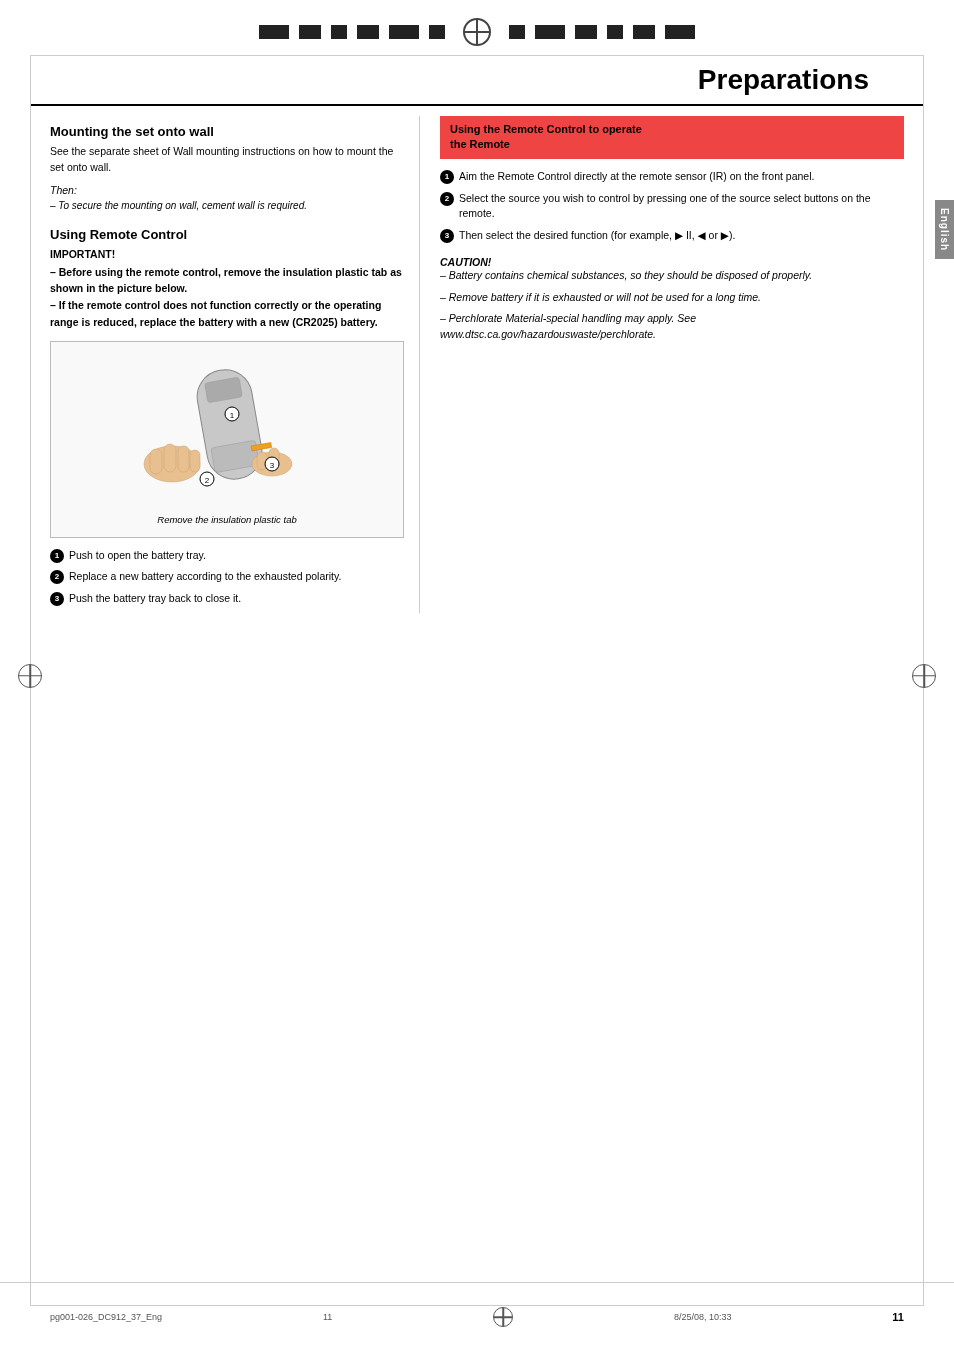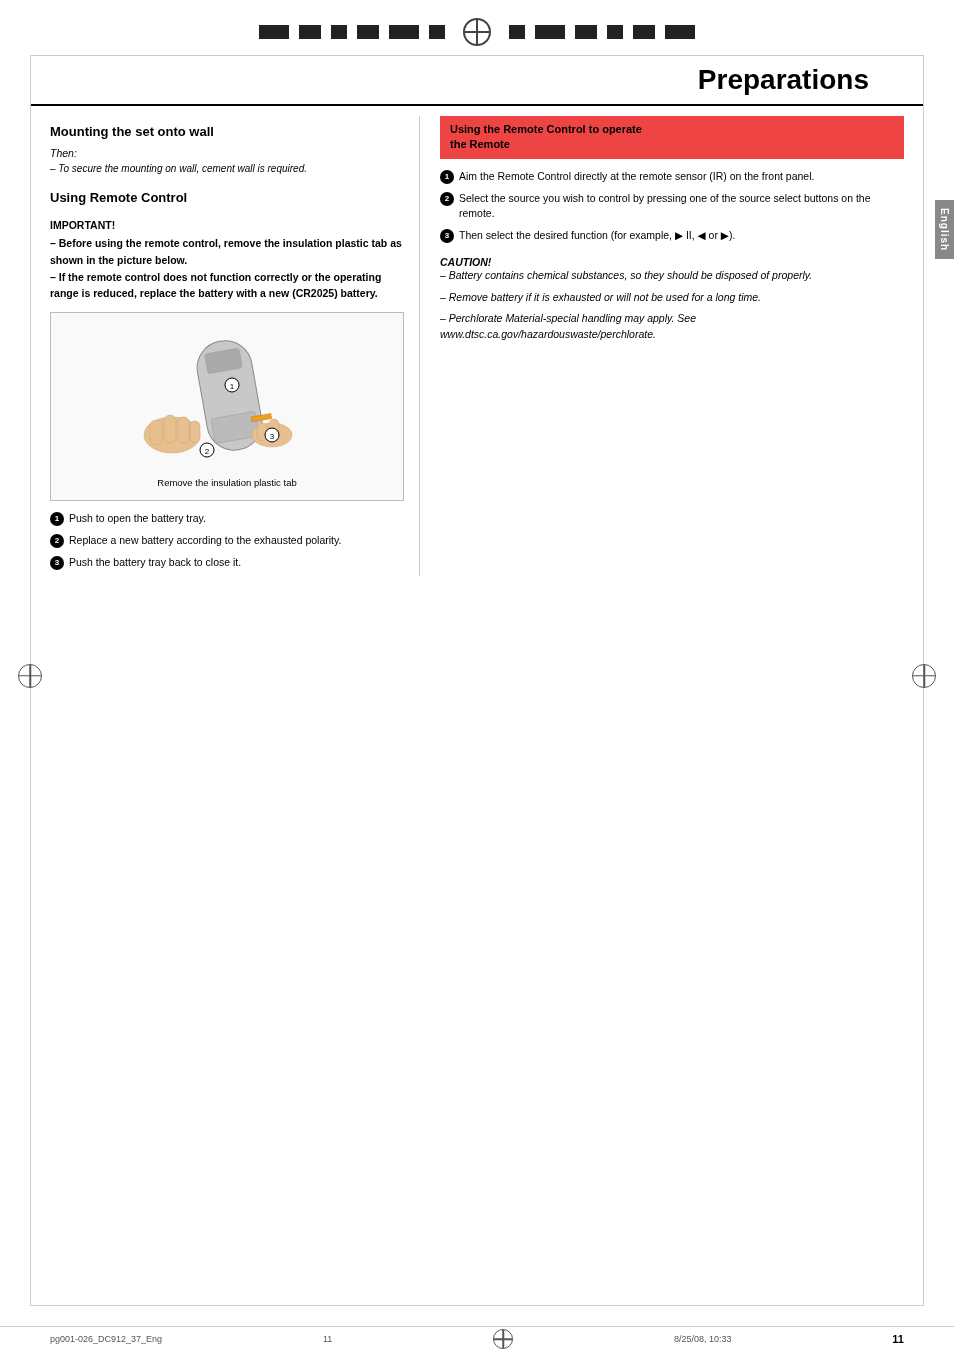--- a/index.html
+++ b/index.html
@@ -149,21 +149,21 @@
       font-style: italic;
       font-size: 10px;
       line-height: 1.5;
     }
 
     
     .remote-section-title {
       font-size: 13px;
       font-weight: bold;
       margin-top: 14px;
-      margin-bottom: 14px;
+      margin-bottom: 6px;
     }
     .important-label {
       font-size: 10.5px;
       font-weight: bold;
       margin-bottom: 4px;
     }
     .important-text {
       font-size: 10.5px;
       font-weight: bold;
       line-height: 1.6;
@@ -174,21 +174,22 @@
       border: 1px solid #bbb;
       margin: 10px 0;
       padding: 12px;
       background: #f9f9f9;
       position: relative;
       min-height: 180px;
     }
     .remote-image-caption {
       font-size: 9.5px;
       text-align: center;
-      margin-top: 2px;
+      margin-top: 10px;
+      font-style: italic;
     }
     .remote-visual {
       display: flex;
       justify-content: center;
       align-items: center;
       height: 150px;
       position: relative;
     }
 
     
@@ -259,21 +260,21 @@
     .caution-item::before {
       content: '– ';
     }
 
     
     .bottom-bar {
       position: absolute;
       bottom: 0;
       left: 0;
       right: 0;
-      padding: 2px 50px;
+      padding: 24px 50px;
       display: flex;
       justify-content: space-between;
       align-items: center;
       font-size: 9px;
       color: #555;
       border-top: 1px solid #ccc;
     }
     .bottom-crosshair {
       width: 20px;
       height: 20px;
@@ -343,20 +344,21 @@
 
 <div class="page-title-area">
   <span class="page-title-text">Preparations</span>
 </div>
 
 <div class="main-content">
 
   <div class="left-col">
 
     <div class="section-title">Mounting the set onto wall</div>
+    <div class="section-body">See the separate sheet of Wall mounting instructions on how to mount the set onto wall.</div>
     <div class="note-label">Then:</div>
     <div class="note-text">– To secure the mounting on wall, cement wall is required.</div>
 
     <div class="remote-section-title">Using Remote Control</div>
     <div class="important-label">IMPORTANT!</div>
     <div class="important-text">– Before using the remote control, remove the insulation plastic tab as shown in the picture below.</div>
     <div class="important-text">– If the remote control does not function correctly or the operating range is reduced, replace the battery with a new (CR2025) battery.</div>
 
     <div class="remote-image-box">
       <div class="remote-visual">

